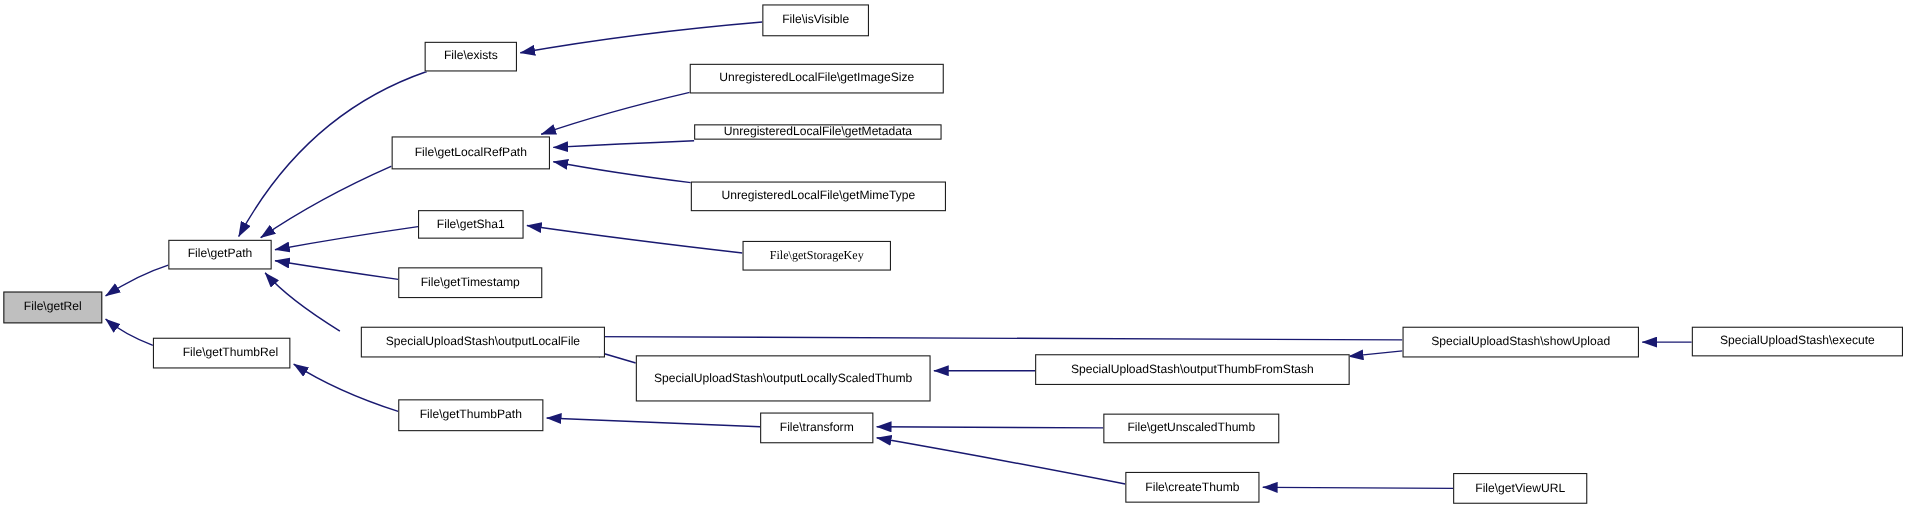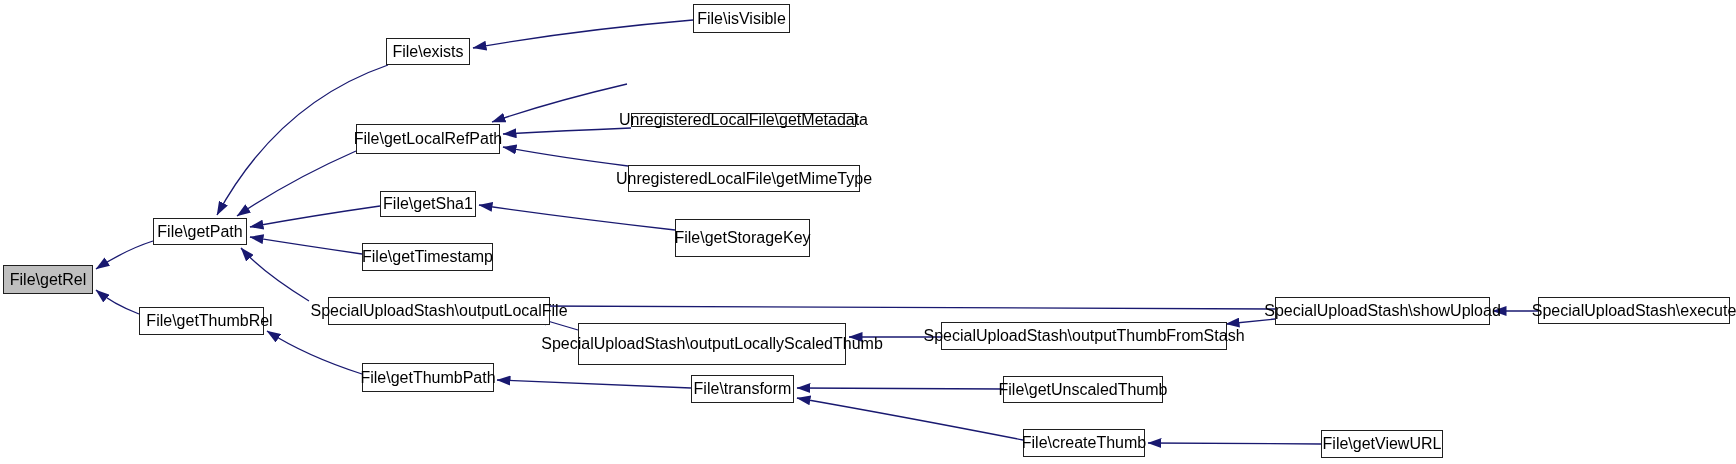--- a/index.html
+++ b/index.html
@@ -6,21 +6,21 @@
   body{background:var(--bg,#fff);font-family:"Liberation Sans",sans-serif;}
   #canvas{position:relative;width:1736px;height:464px;background:var(--bg,#fff);overflow:hidden;}
   #edge-layer{position:absolute;left:0;top:0;width:100%;height:100%;}
   .edge{fill:none;stroke:var(--edge-color,#191970);stroke-width:1.3px;}
   .node{
     position:absolute;box-sizing:border-box;
     background:var(--node-fill,#fff);
     border:1.5px solid var(--node-border,#1f1f1f);
     color:var(--text,#000);
     display:flex;align-items:center;justify-content:center;
-    font-size:16px;line-height:1;white-space:nowrap;
+    font-size:11px;line-height:1;white-space:nowrap;
     cursor:pointer;
   }
   .node.highlighted{background:var(--highlight-fill,#bfbfbf);cursor:default;}
 </style>
 </head>
 <body>
 
 <div id="canvas" style="width: 1736px; height: 464px;">
   <svg id="edge-layer" xmlns="http://www.w3.org/2000/svg" viewBox="0 0 1736 464">
     <defs>
@@ -51,24 +51,25 @@
       <path d="M1023,440 Q900,416 797,398" class="edge" marker-end="url(#arrow)"></path>
       <path d="M1321,444 L1148,443" class="edge" marker-end="url(#arrow)"></path>
     </svg>
 
 <div class="node highlighted" style="left: 3px; top: 265px; width: 90px; height: 29px;">File\getRel</div>
     <div class="node" style="left: 153px; top: 218px; width: 94px; height: 27px;">File\getPath</div>
     <div class="node" style="left: 139px; top: 307px; width: 125px; height: 28px; padding-left: 16px;">File\getThumbRel</div>
     <div class="node" style="left: 386px; top: 38px; width: 84px; height: 27px;">File\exists</div>
     <div class="node" style="left: 693px; top: 4px; width: 97px; height: 29px;">File\isVisible</div>
     <div class="node" style="left: 356px; top: 124px; width: 144px; height: 30px;">File\getLocalRefPath</div>
+    <div class="node" style="left: 627px; top: 58px; width: 231px; height: 27px;">UnregisteredLocalFile\getImageSize</div>
     <div class="node" style="left: 631px; top: 113px; width: 225px; height: 14px;">UnregisteredLocalFile\getMetadata</div>
     <div class="node" style="left: 628px; top: 165px; width: 232px; height: 27px;">UnregisteredLocalFile\getMimeType</div>
     <div class="node" style="left: 380px; top: 191px; width: 96px; height: 26px;">File\getSha1</div>
-    <div class="node" style="left: 675px; top: 219px; width: 135px; height: 38px;">File\getStorageKey</div>
+    <div class="node" style="left: 675px; top: 219px; width: 135px; height: 27px; font-family: Liberation Serif, serif;">File\getStorageKey</div>
     <div class="node" style="left: 362px; top: 243px; width: 131px; height: 28px;">File\getTimestamp</div>
     <div class="node" style="left: 296px; top: 297px; width: 222px; height: 28px; margin-left: 32px;">SpecialUploadStash\outputLocalFile</div>
     <div class="node" style="left: 578px; top: 323px; width: 268px; height: 42px;">SpecialUploadStash\outputLocallyScaledThumb</div>
     <div class="node" style="left: 941px; top: 322px; width: 286px; height: 28px;">SpecialUploadStash\outputThumbFromStash</div>
     <div class="node" style="left: 1275px; top: 297px; width: 215px; height: 28px;">SpecialUploadStash\showUpload</div>
     <div class="node" style="left: 1538px; top: 297px; width: 192px; height: 27px;">SpecialUploadStash\execute</div>
     <div class="node" style="left: 362px; top: 363px; width: 132px; height: 29px;">File\getThumbPath</div>
     <div class="node" style="left: 691px; top: 375px; width: 103px; height: 28px;">File\transform</div>
     <div class="node" style="left: 1003px; top: 376px; width: 160px; height: 27px;">File\getUnscaledThumb</div>
     <div class="node" style="left: 1023px; top: 429px; width: 122px; height: 28px;">File\createThumb</div>

